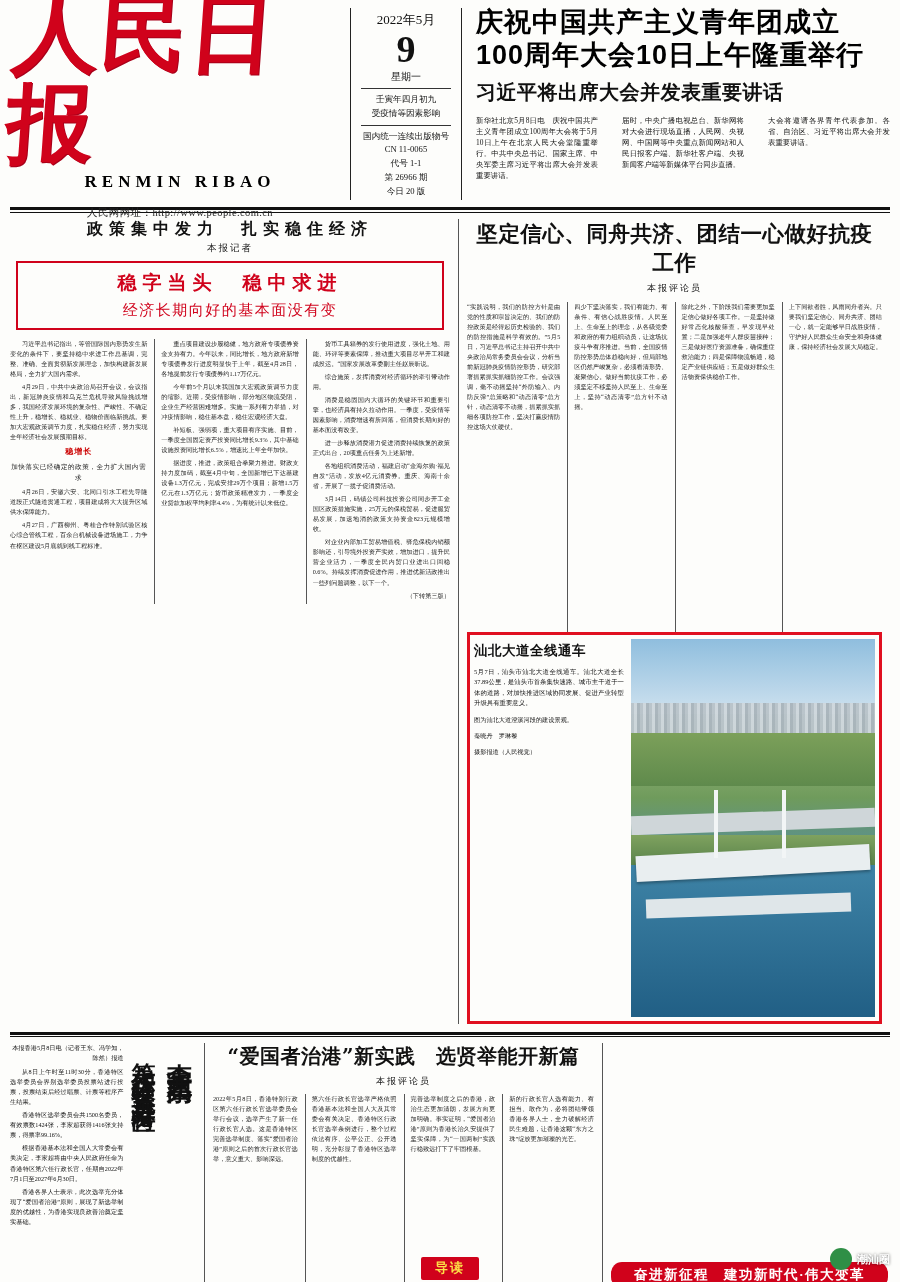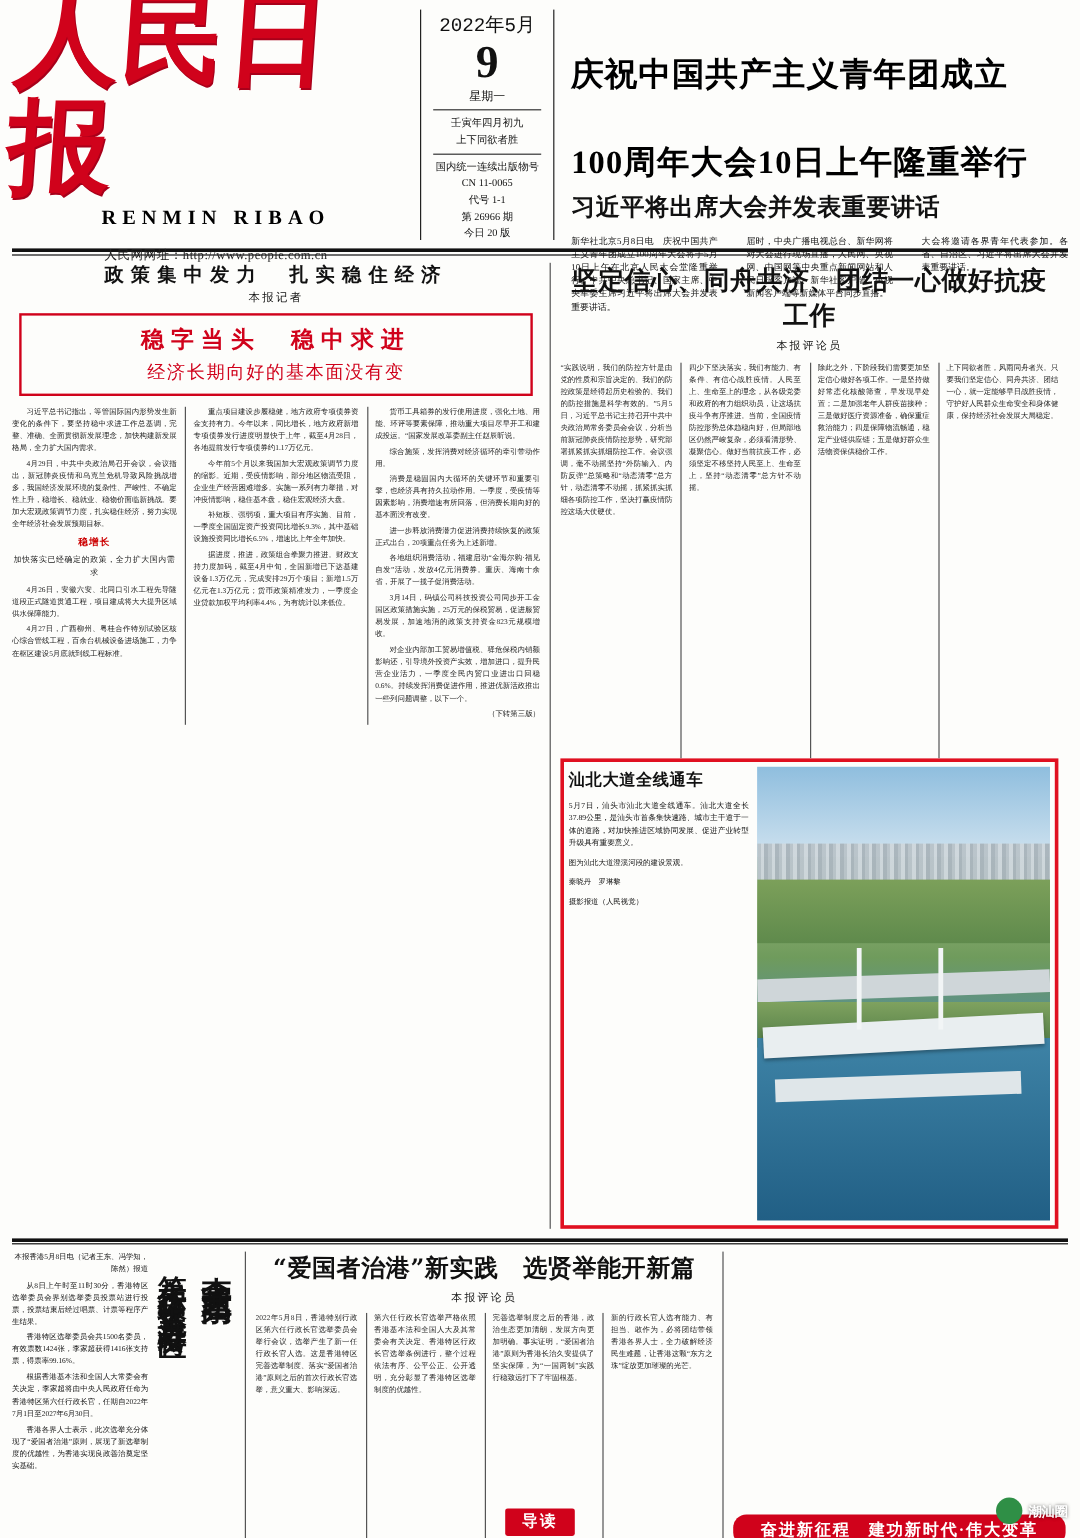--- a/index.html
+++ b/index.html
@@ -32,29 +32,29 @@
     margin-top:4px; font-family:"Liberation Serif", serif;
   }
   .logo-url {
     font-size:10.5px; color:#222; margin-top:14px; letter-spacing:0.4px;
   }
   .date-block {
     width:112px; border-left:1px solid #222; border-right:1px solid #222;
     margin:2px 6px 2px 0; padding:3px 4px; text-align:center;
     display:flex; flex-direction:column; align-items:center;
   }
-  .date-top { font-size:16px;font-family:Liberation Mono, monospace; }
+  .date-top { font-size:13px; }
   .date-day { font-size:38px; font-weight:bold; line-height:1; margin:1px 0 0; }
   .date-week { font-size:10px; margin-top:2px; }
   .date-rule { width:88%; border-top:1px solid #333; margin:4px 0; }
   .date-meta { font-size:8.6px; line-height:1.6; }
   .head-right { flex:1; padding-left:8px; display:flex; flex-direction:column; }
   .hl1 {
-    font-family:Liberation Serif, serif; font-weight:bold; font-size:27px;
-    letter-spacing:1px; line-height:1.24; color:#000;margin-top:40px;
+    font-family:Liberation Sans, sans-serif; font-weight:bold; font-size:27px;
+    letter-spacing:1px; line-height:1.24; color:#000;
   }
   .hl2 {
     font-family:"DejaVu Serif", serif; font-weight:bold; font-size:20px;
     letter-spacing:0.5px; margin-top:6px;
   }
   .head-cols { display:flex; gap:24px; margin-top:9px; font-size:7.4px; line-height:1.5; }
   .head-cols > div { flex:1; text-align:justify; }
 
   .thick-rule { border-top:3px solid #111; margin:5px 0 0; }
   .thin-rule { border-top:1px solid #111; margin:1.5px 0 6px; }
@@ -117,21 +117,21 @@
   }
   .mid-title { text-align:center; font-family:"DejaVu Serif", serif; font-weight:bold; font-size:20px; letter-spacing:0.5px; }
   .mid-by { text-align:center; font-size:9px; letter-spacing:2px; margin:5px 0 6px; }
 
   .redbanner {
     background:#d0021b; color:#fff; text-align:center; font-weight:bold;
     font-size:13.5px; letter-spacing:1.5px; padding:4px 6px; border-radius:11px; margin:7px 0 7px;
   }
   .daodu {
     position:absolute; left:50%; transform:translateX(-50%);
-    bottom:2px; background:#d0021b; color:#ffffff; font-weight:bold;
+    bottom:2px; background:#d0021b; color:#fde047; font-weight:bold;
     font-size:13px; letter-spacing:2px; padding:2px 14px 3px; border-radius:2px;
   }
   .daodu:after { content:""; }
 
   
   .wm {
     position:absolute; right:10px; bottom:12px; display:flex; align-items:center; gap:5px;
     color:#fff; font-size:11px; font-weight:bold;
   }
   .wm-circle { width:22px; height:22px; border-radius:50%; background:#2f8f46; }
@@ -148,21 +148,21 @@
       <div class="logo-py">RENMIN RIBAO</div>
       <div class="logo-url">人民网网址：http://www.people.com.cn</div>
     </div>
 
     <div class="date-block">
       <div class="date-top">2022年5月</div>
       <div class="date-day">9</div>
       <div class="date-week">星期一</div>
       <div class="date-rule"></div>
       <div class="date-meta">壬寅年四月初九</div>
-      <div class="date-meta">上下同欲者胜</div>
+      <div class="date-meta">受疫情等因素影响</div>
       <div class="date-rule"></div>
       <div class="date-meta">国内统一连续出版物号</div>
       <div class="date-meta">CN 11-0065</div>
       <div class="date-meta">代号 1-1</div>
       <div class="date-meta">第 26966 期</div>
       <div class="date-meta">今日 20 版</div>
     </div>
 
     <div class="head-right">
       <div class="hl1">庆祝中国共产主义青年团成立</div>

